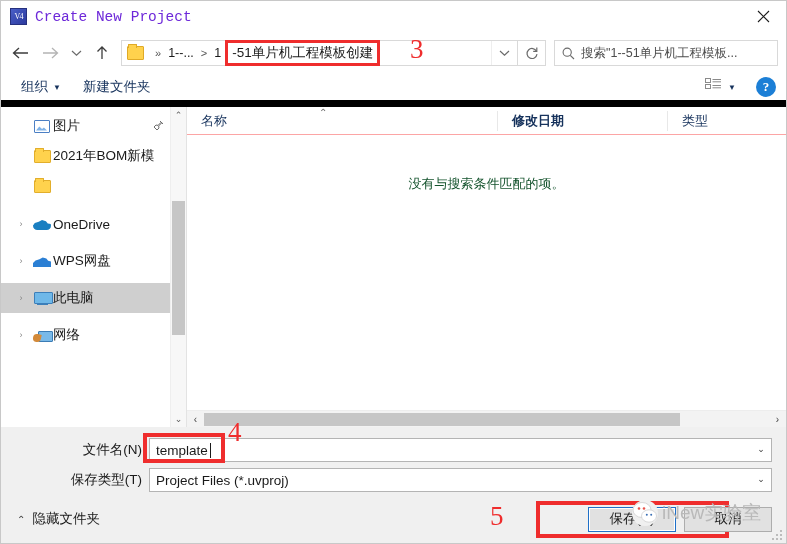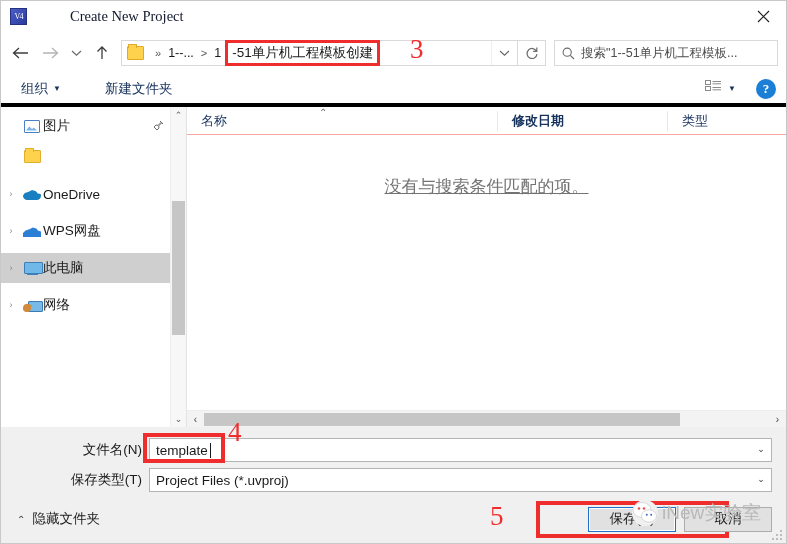--- a/index.html
+++ b/index.html
@@ -30,23 +30,22 @@
     background: linear-gradient(135deg,#4a5fc8 0%,#2c3a9e 100%);
     border: 1px solid #26307e;
     position: relative; flex: 0 0 17px;
   }
   .title-icon::after {
     content: "V4"; position: absolute; left: 0; top: 0; right: 0; bottom: 0;
     color: #fff; font-size: 8px; line-height: 15px; text-align: center;
     font-family: "Liberation Serif", serif; letter-spacing: -1px;
   }
   .title-text {
-    font-size: 14.5px; color: #0f172a;
-    font-family: Liberation Serif, serif;
-    margin-left: 35px;
+    font-size: 14.5px; color: #6d28d9;
+    font-family: Liberation Mono, monospace;
   }
   .close-btn {
     position: absolute; right: 0; top: 0;
     width: 46px; height: 31px;
     display: flex; align-items: center; justify-content: center;
     font-size: 16px; color: #1c1c1c; font-weight: 300;
   }
   .close-btn svg { display:block; }
 
   
@@ -119,29 +118,29 @@
     font-size: 12.5px; color: #4d4d4d; white-space: nowrap;
     overflow: hidden; text-overflow: clip;
   }
 
   
   .toolbar {
     height: 33px; flex: 0 0 33px;
     display: flex; align-items: center;
     background: #ffffff;
     padding: 0 10px 0 16px;
-    border-bottom: 4px solid #000000;
+    border-bottom: 7px solid #000000;
   }
   .tb-item {
     font-size: 13.5px; color: #1a3a6b;
     display: flex; align-items: center; gap: 5px;
     padding: 3px 4px;
   }
   .tb-item.organize { color:#16325c; }
-  .tb-item.newfolder { margin-left: 36px; color:#16325c; }
+  .tb-item.newfolder { margin-left: 14px; color:#16325c; }
   .caret-down { font-size: 8px; color: #16325c; }
   .tb-right { margin-left: auto; display:flex; align-items:center; gap: 4px; }
   .viewmode { display:flex; align-items:center; gap:6px; padding: 2px 4px;}
   .help-btn {
     width: 20px; height: 20px; border-radius: 50%;
     background: #1c7fd6; color: #fff;
     display:flex; align-items:center; justify-content:center;
     font-size: 13px; font-weight: bold; margin-left: 12px;
     font-family: "Liberation Serif", serif;
   }
@@ -152,21 +151,21 @@
   .sidebar {
     width: 186px; flex: 0 0 186px;
     border-right: 1px solid #e3e3e3;
     background: #ffffff;
     display: flex; position: relative;
   }
   .sidebar-list { flex: 1 1 auto; padding-top: 4px; overflow: hidden; }
   .side-item {
     height: 30px; display: flex; align-items: center;
     font-size: 13.5px; color: #1a1a1a; white-space: nowrap;
-    padding-left: 0;
+    padding-left: 10px;
   }
   .side-item.selected { background: #cfcfcf; }
   .expander {
     width: 20px; flex: 0 0 20px; text-align: center;
     color: #858585; font-size: 9px;
   }
   .side-icon { width: 22px; flex: 0 0 22px; display:flex; align-items:center; justify-content:center; }
   .side-label { overflow: hidden; }
   .pin-icon { margin-left: auto; margin-right: 6px; color:#6e6e6e; }
 
@@ -240,21 +239,21 @@
     border-left: 1px solid #e8e8e8; height: 20px; display:flex; align-items:center;
   }
   .col:first-child { border-left: none; }
   .col-name { width: 310px; flex: 0 0 310px; }
   .col-date { width: 170px; flex: 0 0 170px; font-weight: bold; }
   .col-type { flex: 1 1 auto; }
   .sort-arrow {
     position: absolute; left: 132px; top: 0px; color: #6a6a6a; font-size: 10px;
   }
   .empty-area { flex: 1 1 auto; display: flex; justify-content: center; padding-top: 40px; }
-  .empty-text { font-size: 17px; color: #737373; text-decoration: underline; }
+  .empty-text { font-size: 13px; color: #14532d; }
 
   .hscroll {
     height: 17px; flex: 0 0 17px; background: #f3f3f3;
     border-top: 1px solid #ededed;
     display: flex; align-items: center; position: relative;
   }
   .h-arrow { width: 17px; text-align:center; color:#444; font-size:10px; flex:0 0 17px; }
   .h-arrow.right { margin-left: auto; }
   .h-thumb {
     position:absolute; left: 17px; top:2px; height: 13px; width: 476px;
@@ -451,20 +450,27 @@
               <i class="ico-pictures"></i>
             </span>
           <span class="side-label">图片</span>
           <span class="pin-icon">
             <svg width="11" height="11" viewBox="0 0 11 11">
                 <path d="M7 1 L10 4 M8.2 2.2 L5 5.4 L3 5 L1 7 L4 10 L6 8 L5.6 6 L8.8 2.8" stroke="#6e6e6e" stroke-width="1" fill="none"></path>
               </svg>
           </span>
         </div>
 
+        <div class="side-item">
+          <span class="expander"></span>
+          <span class="side-icon">
+              <i class="ico-folder"></i>
+            </span>
+          <span class="side-label">2021年BOM新模</span>
+        </div>
 
 
         <div class="side-item">
           <span class="expander"></span>
           <span class="side-icon">
               <i class="ico-folder"></i>
             </span>
         </div>
 
 

